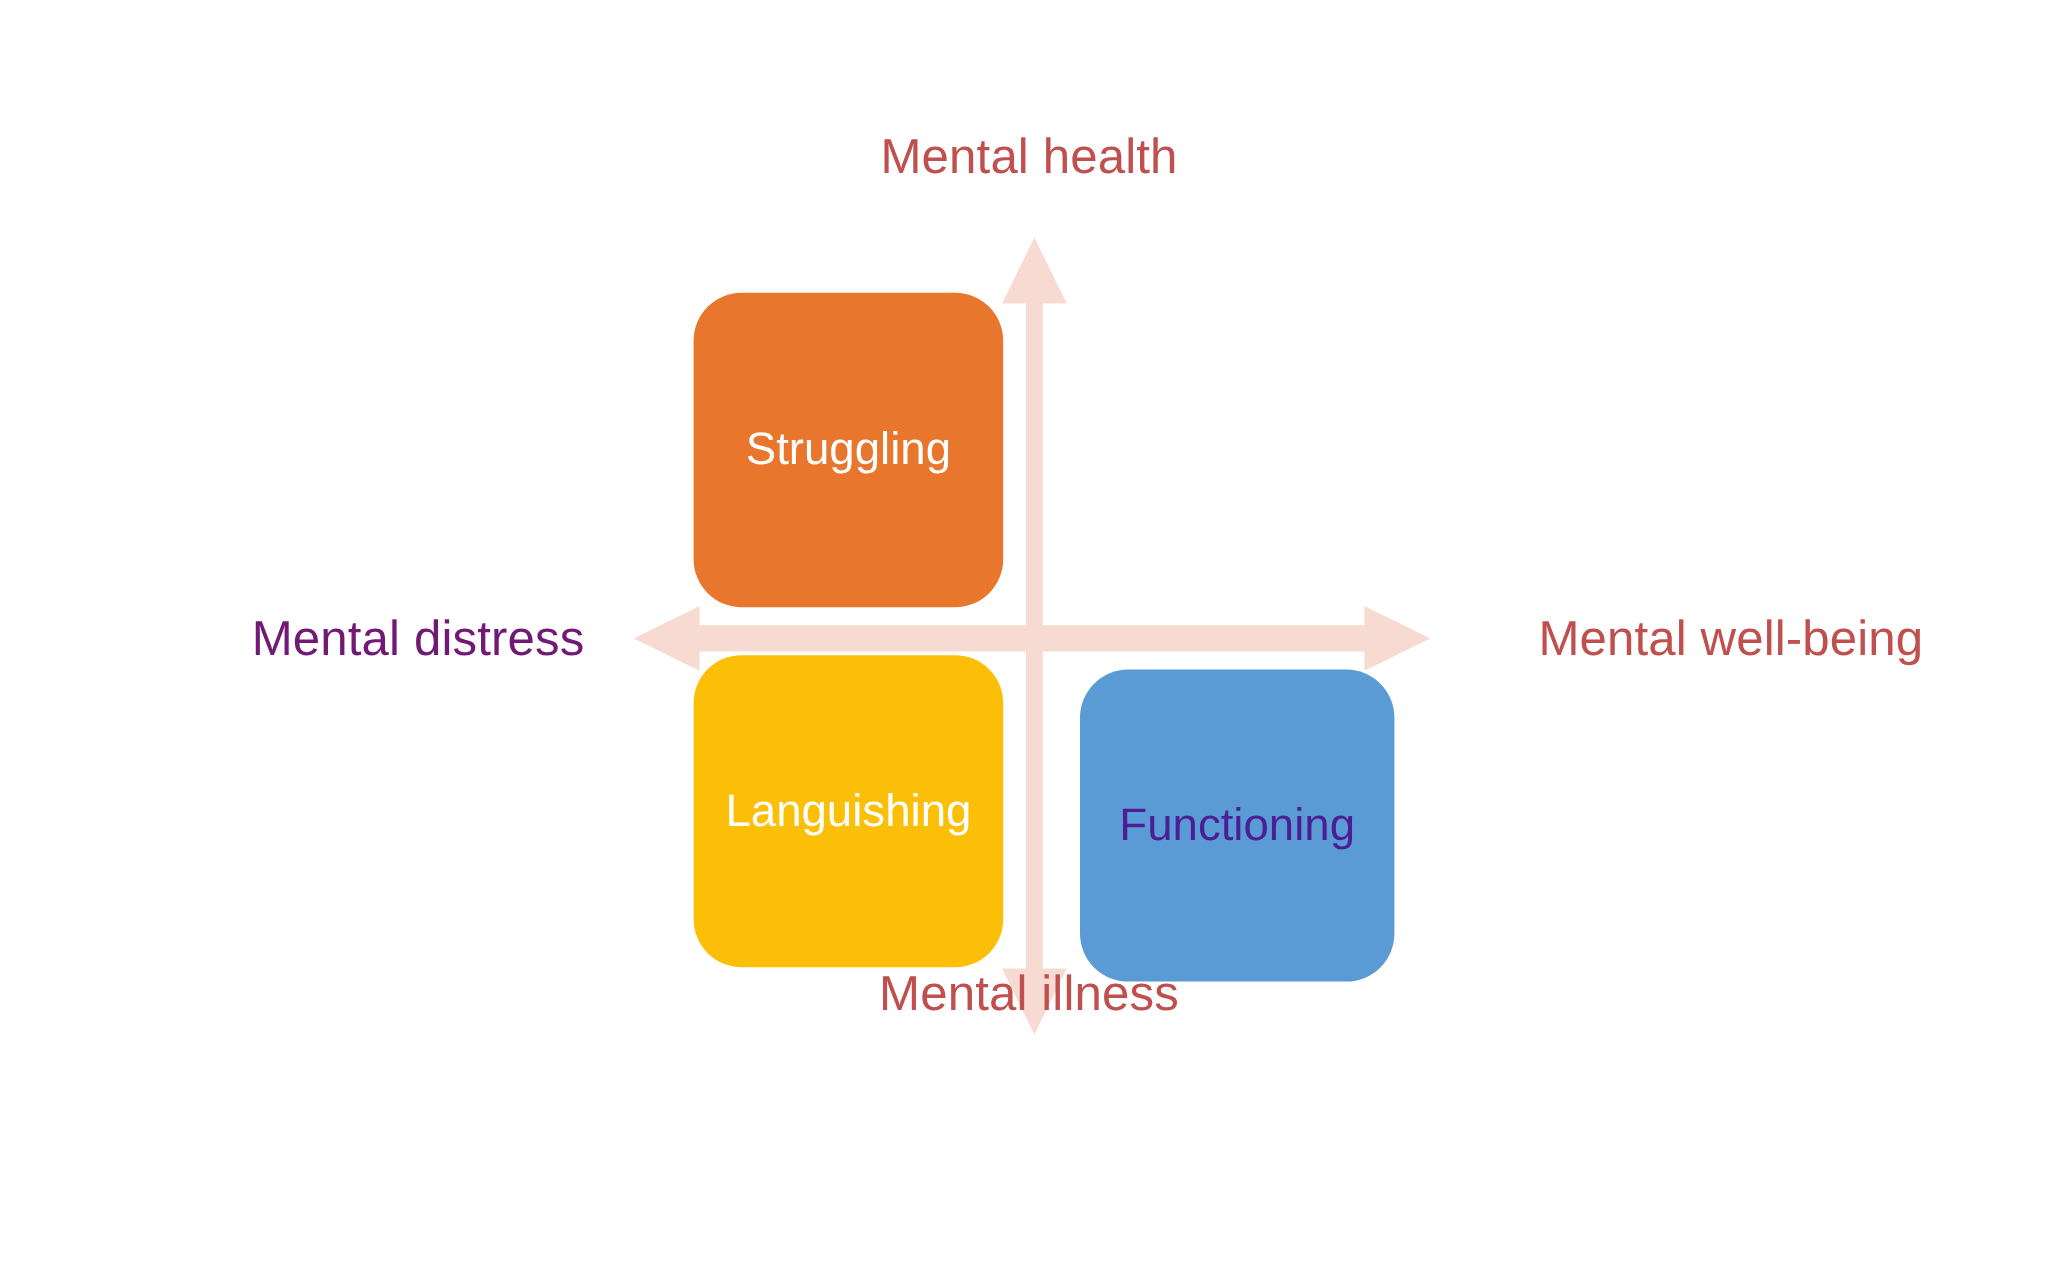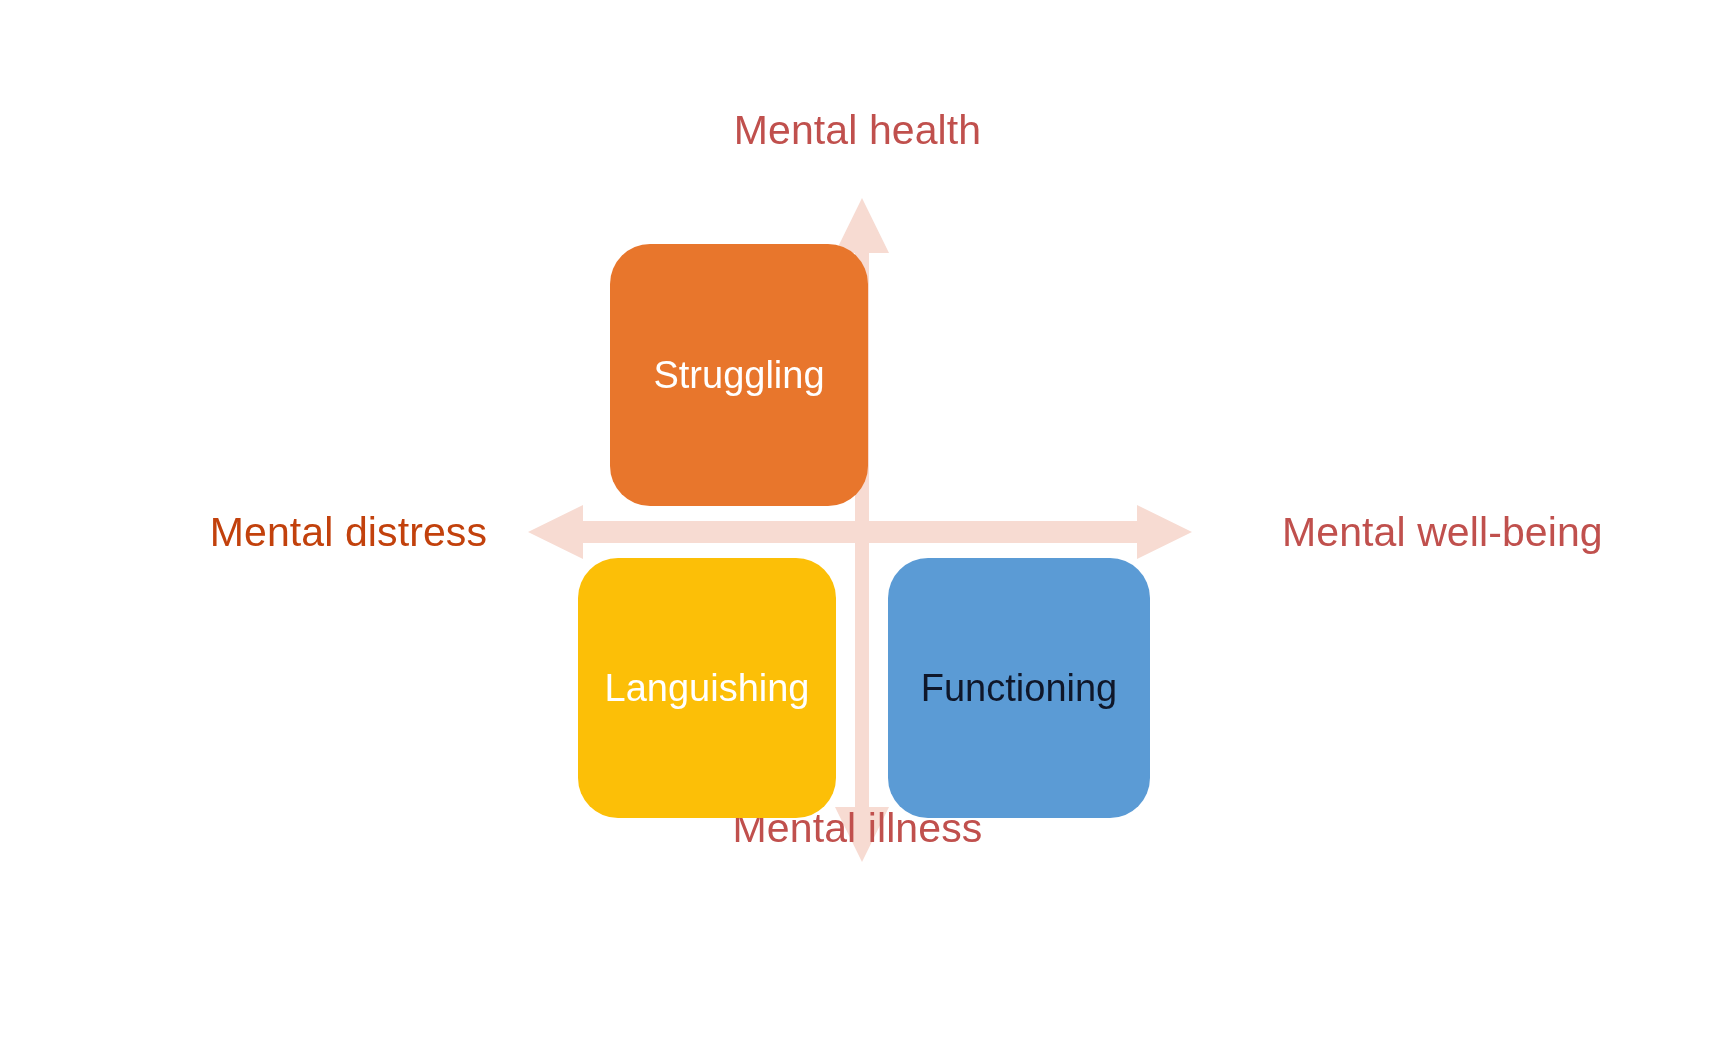--- a/index.html
+++ b/index.html
@@ -76,31 +76,31 @@
     justify-content: center;
     color: #ffffff;
     font-size: 38px;
     font-weight: 400;
     line-height: 1;
     text-align: center;
     box-sizing: border-box;
     font-family: "Liberation Sans", sans-serif;
   }
   #quad-struggling {
-    left: 610px;  top: 244px;
+    left: 578px;  top: 244px;
     width: 258px; height: 262px;
     background: #e8762c;
   }
   #quad-flourishing {
     left: 890px;  top: 244px;
     width: 262px; height: 259px;
     background: #6aab46;
   }
   #quad-languishing {
-    left: 578px;  top: 558px;
+    left: 578px;  top: 546px;
     width: 258px; height: 260px;
     background: #fcbf07;
   }
   #quad-functioning {
     left: 888px;  top: 558px;
     width: 262px; height: 260px;
     background: #5b9bd5;
   }
   .quad-label {
     pointer-events: none;
@@ -138,30 +138,30 @@
                1137,543
                583,543
                583,559
              "></polygon>
   </svg>
 
   <div class="axis-label" id="label-top" style="color: rgb(192, 80, 77);">Mental health</div>
 
   <div class="axis-label" id="label-bottom" style="color: rgb(192, 80, 77);">Mental illness</div>
 
-  <div class="axis-label" id="label-left" style="color: #c2410c;">Mental distress</div>
+  <div class="axis-label" id="label-left" style="color: #701a75;">Mental distress</div>
 
   <div class="axis-label" id="label-right" style="color: rgb(192, 80, 77);">Mental well-being</div>
 
   <div class="quad" id="quad-struggling" style="background: rgb(232, 118, 44); color: rgb(255, 255, 255);">
     <span class="quad-label">Struggling</span>
   </div>
 
 
   <div class="quad" id="quad-languishing" style="background: rgb(252, 191, 7); color: rgb(255, 255, 255);">
     <span class="quad-label">Languishing</span>
   </div>
 
-  <div class="quad" id="quad-functioning" style="background: rgb(91, 155, 213); color: #0f172a;">
+  <div class="quad" id="quad-functioning" style="background: rgb(91, 155, 213); color: #4c1d95; margin-left: 12px;">
     <span class="quad-label">Functioning</span>
   </div>
 
 </div>
 
 </body></html>

